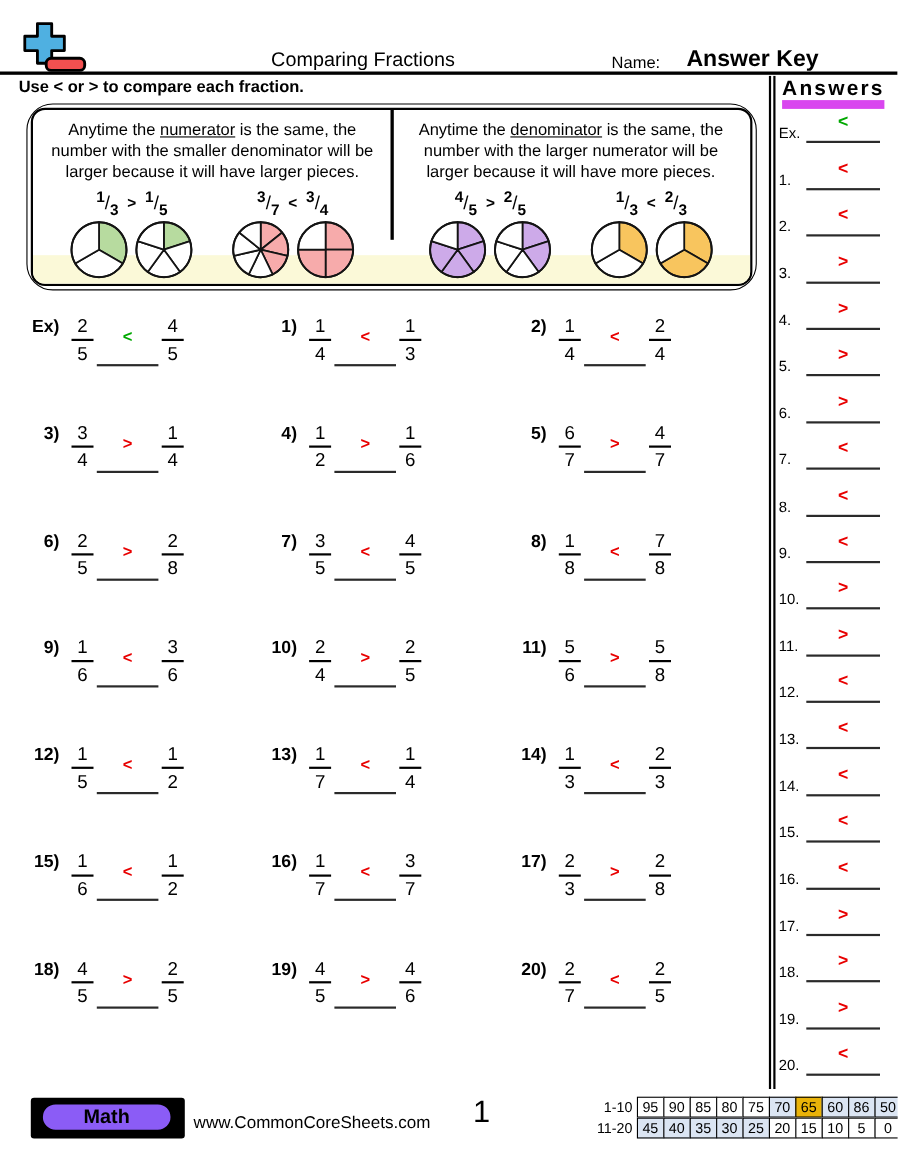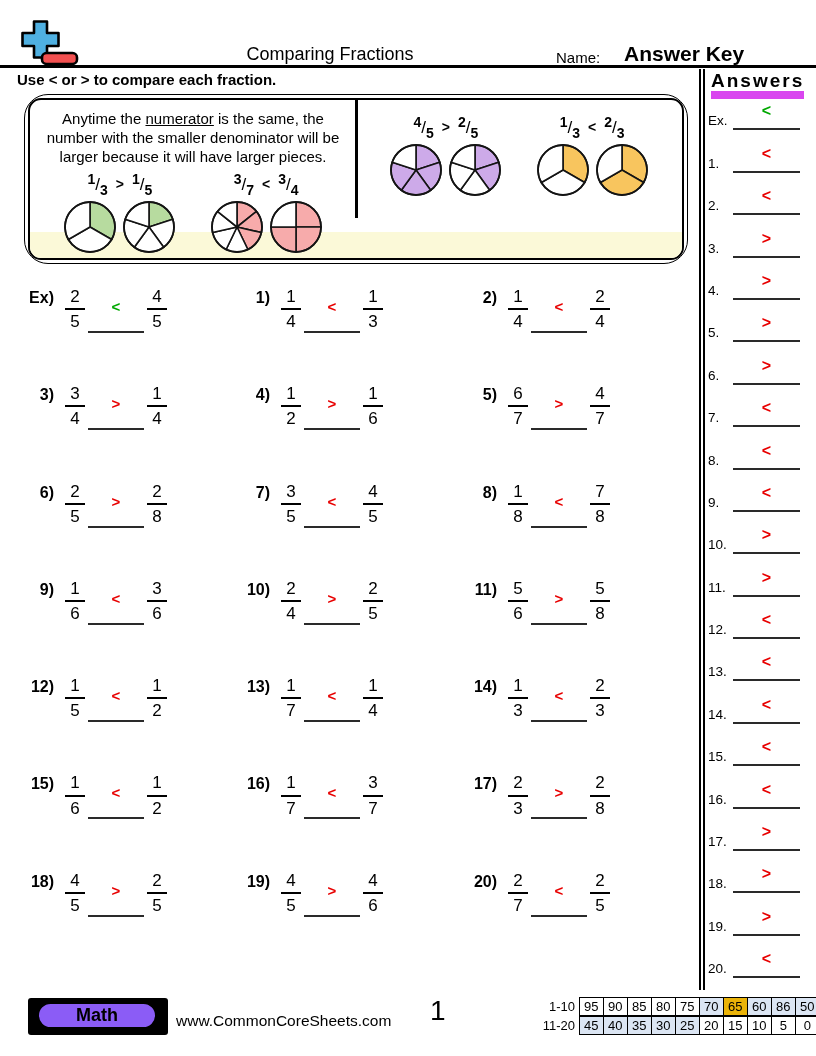--- a/index.html
+++ b/index.html
@@ -130,20 +130,21 @@
                   <path d="M27,27 L27.00,52.00 A25,25 0 0 1 2.00,27.00 Z" fill="#f7abab" stroke="#141414" stroke-width="1.6" stroke-linejoin="round"></path>
                   <path d="M27,27 L2.00,27.00 A25,25 0 0 1 27.00,2.00 Z" fill="#fff" stroke="#141414" stroke-width="1.6" stroke-linejoin="round"></path>
                   <circle cx="27" cy="27" r="25" fill="none" stroke="#141414" stroke-width="1.8"></circle>
                 </svg>
               </div>
             </div>
           </div>
       </div>
       <div class="info-divider"></div>
       <div class="info-half">
+        <p class="info-text"><span>Anytime the </span><span class="uword">denominator</span><span> is the same, the number with the larger numerator will be larger because it will have more pieces.</span></p>
         <div class="examples-row">
             <div class="example">
               <div class="ex-expr"><span><span class="exn">4</span><span class="exs">/</span><span class="exd">5</span></span><span class="exop">&gt;</span><span><span class="exn">2</span><span class="exs">/</span><span class="exd">5</span></span></div>
               <div class="ex-pies">
                 <svg width="54" height="54" viewBox="0 0 54 54">
                   <path d="M27,27 L27.00,2.00 A25,25 0 0 1 50.78,19.27 Z" fill="#cdaae9" stroke="#141414" stroke-width="1.6" stroke-linejoin="round"></path>
                   <path d="M27,27 L50.78,19.27 A25,25 0 0 1 41.69,47.23 Z" fill="#cdaae9" stroke="#141414" stroke-width="1.6" stroke-linejoin="round"></path>
                   <path d="M27,27 L41.69,47.23 A25,25 0 0 1 12.31,47.23 Z" fill="#cdaae9" stroke="#141414" stroke-width="1.6" stroke-linejoin="round"></path>
                   <path d="M27,27 L12.31,47.23 A25,25 0 0 1 3.22,19.27 Z" fill="#cdaae9" stroke="#141414" stroke-width="1.6" stroke-linejoin="round"></path>
                   <path d="M27,27 L3.22,19.27 A25,25 0 0 1 27.00,2.00 Z" fill="#fff" stroke="#141414" stroke-width="1.6" stroke-linejoin="round"></path>

